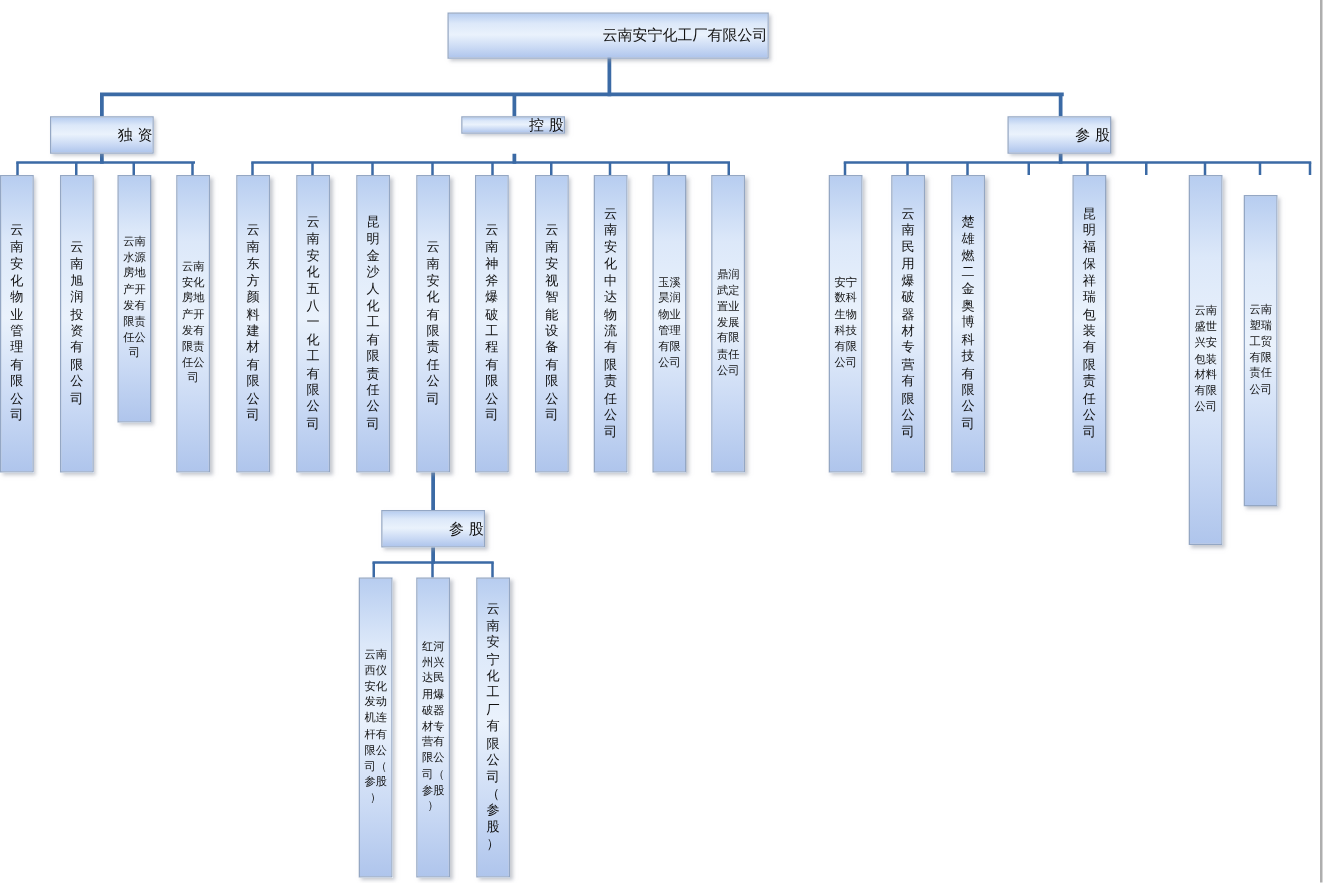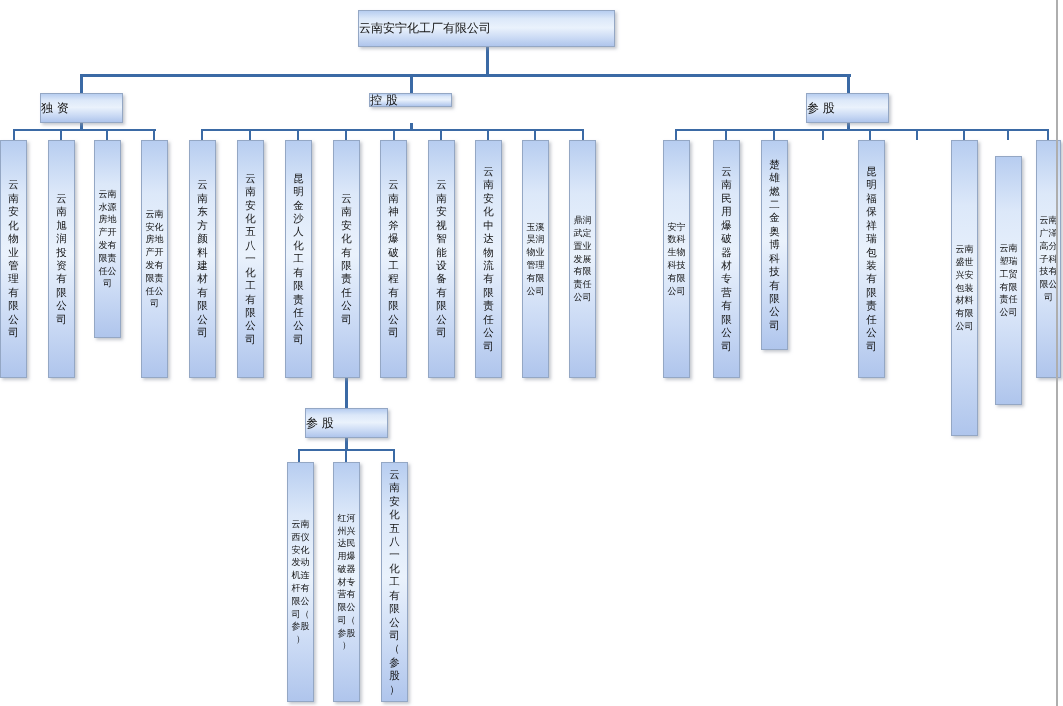--- a/index.html
+++ b/index.html
@@ -13,21 +13,21 @@
   
   .lv,.lv2,.lh,.lh2{position:absolute;background:#3b6aa5;}
   .lv{width:3px;}  .lv2{width:2px;}
   .lh{height:3px;} .lh2{height:2px;}
   
   .box{
     position:absolute;
     background:linear-gradient(180deg,#b7cdf0 0%,#dce8f9 22%,#eaf2fc 48%,#c9d9f4 78%,#afc5ec 100%);
     border:1px solid #94a7c4;
     box-shadow:2px 2px 3px rgba(150,155,168,.55);
-    display:flex;align-items:center;justify-content:flex-start;
+    display:flex;align-items:center;justify-content:flex-end;
     box-sizing:border-box;
   }
   .hbox span{display:block;text-align:center;font-size:12px;white-space:nowrap;}
   .vbox{width:27px;}
   .vbox span{
     display:block;margin:0 auto;text-align:center;
     word-break:break-all;line-break:anywhere;
   }
   .c1 span{width:12px;font-size:10.5px;line-height:1.28;}
   .c2 span{width:19px;font-size:9px;line-height:1.42;}
@@ -136,43 +136,40 @@
   <div class="box vbox c2" style="left:569px;top:140px;height:238px">
     <span>鼎润武定置业发展有限责任公司</span>
   </div>
 
   <div class="box vbox c2" style="left:663px;top:140px;height:238px">
     <span>安宁数科生物科技有限公司</span>
   </div>
   <div class="box vbox c1" style="left:713px;top:140px;height:238px">
     <span>云南民用爆破器材专营有限公司</span>
   </div>
-  <div class="box vbox c1" style="left:761px;top:140px;height:210px">
+  <div class="box vbox c1" style="left:761px;top:140px;height:238px">
     <span>楚雄燃二金奥博科技有限公司</span>
   </div>
   <div class="box vbox c1" style="left:858px;top:140px;height:238px">
     <span>昆明福保祥瑞包装有限责任公司</span>
   </div>
   <div class="box vbox c2" style="left:951px;top:140px;height:296px">
     <span>云南盛世兴安包装材料有限公司</span>
   </div>
   <div class="box vbox c2" style="left:995px;top:156px;height:249px">
     <span>云南塑瑞工贸有限责任公司</span>
-  </div>
-  <div class="box vbox c2" style="left:1036px;top:140px;width:25px;height:238px">
-    <span>云南广泽高分子科技有限公司</span>
   </div>
 
   <div class="box hbox" style="left:305px;top:408px;width:83px;height:30px">
     <span>参  股</span>
   </div>
   <div class="box vbox c2" style="left:287px;top:462px;height:240px">
     <span>云南西仪安化发动机连杆有限公司（参股）</span>
   </div>
   <div class="box vbox c2" style="left:333px;top:462px;height:240px">
     <span>红河州兴达民用爆破器材专营有限公司（参股）</span>
   </div>
   <div class="box vbox c1" style="left:381px;top:462px;height:240px">
-    <span>云南安化五八一化工有限公司（参股）</span>
+    <span>云南安宁化工厂有限公司（参股）</span>
   </div>
 
   <div class="page-edge" style="left:1056px;top:0;width:2px;height:706px"></div>
 </div>
 
 </body></html>

